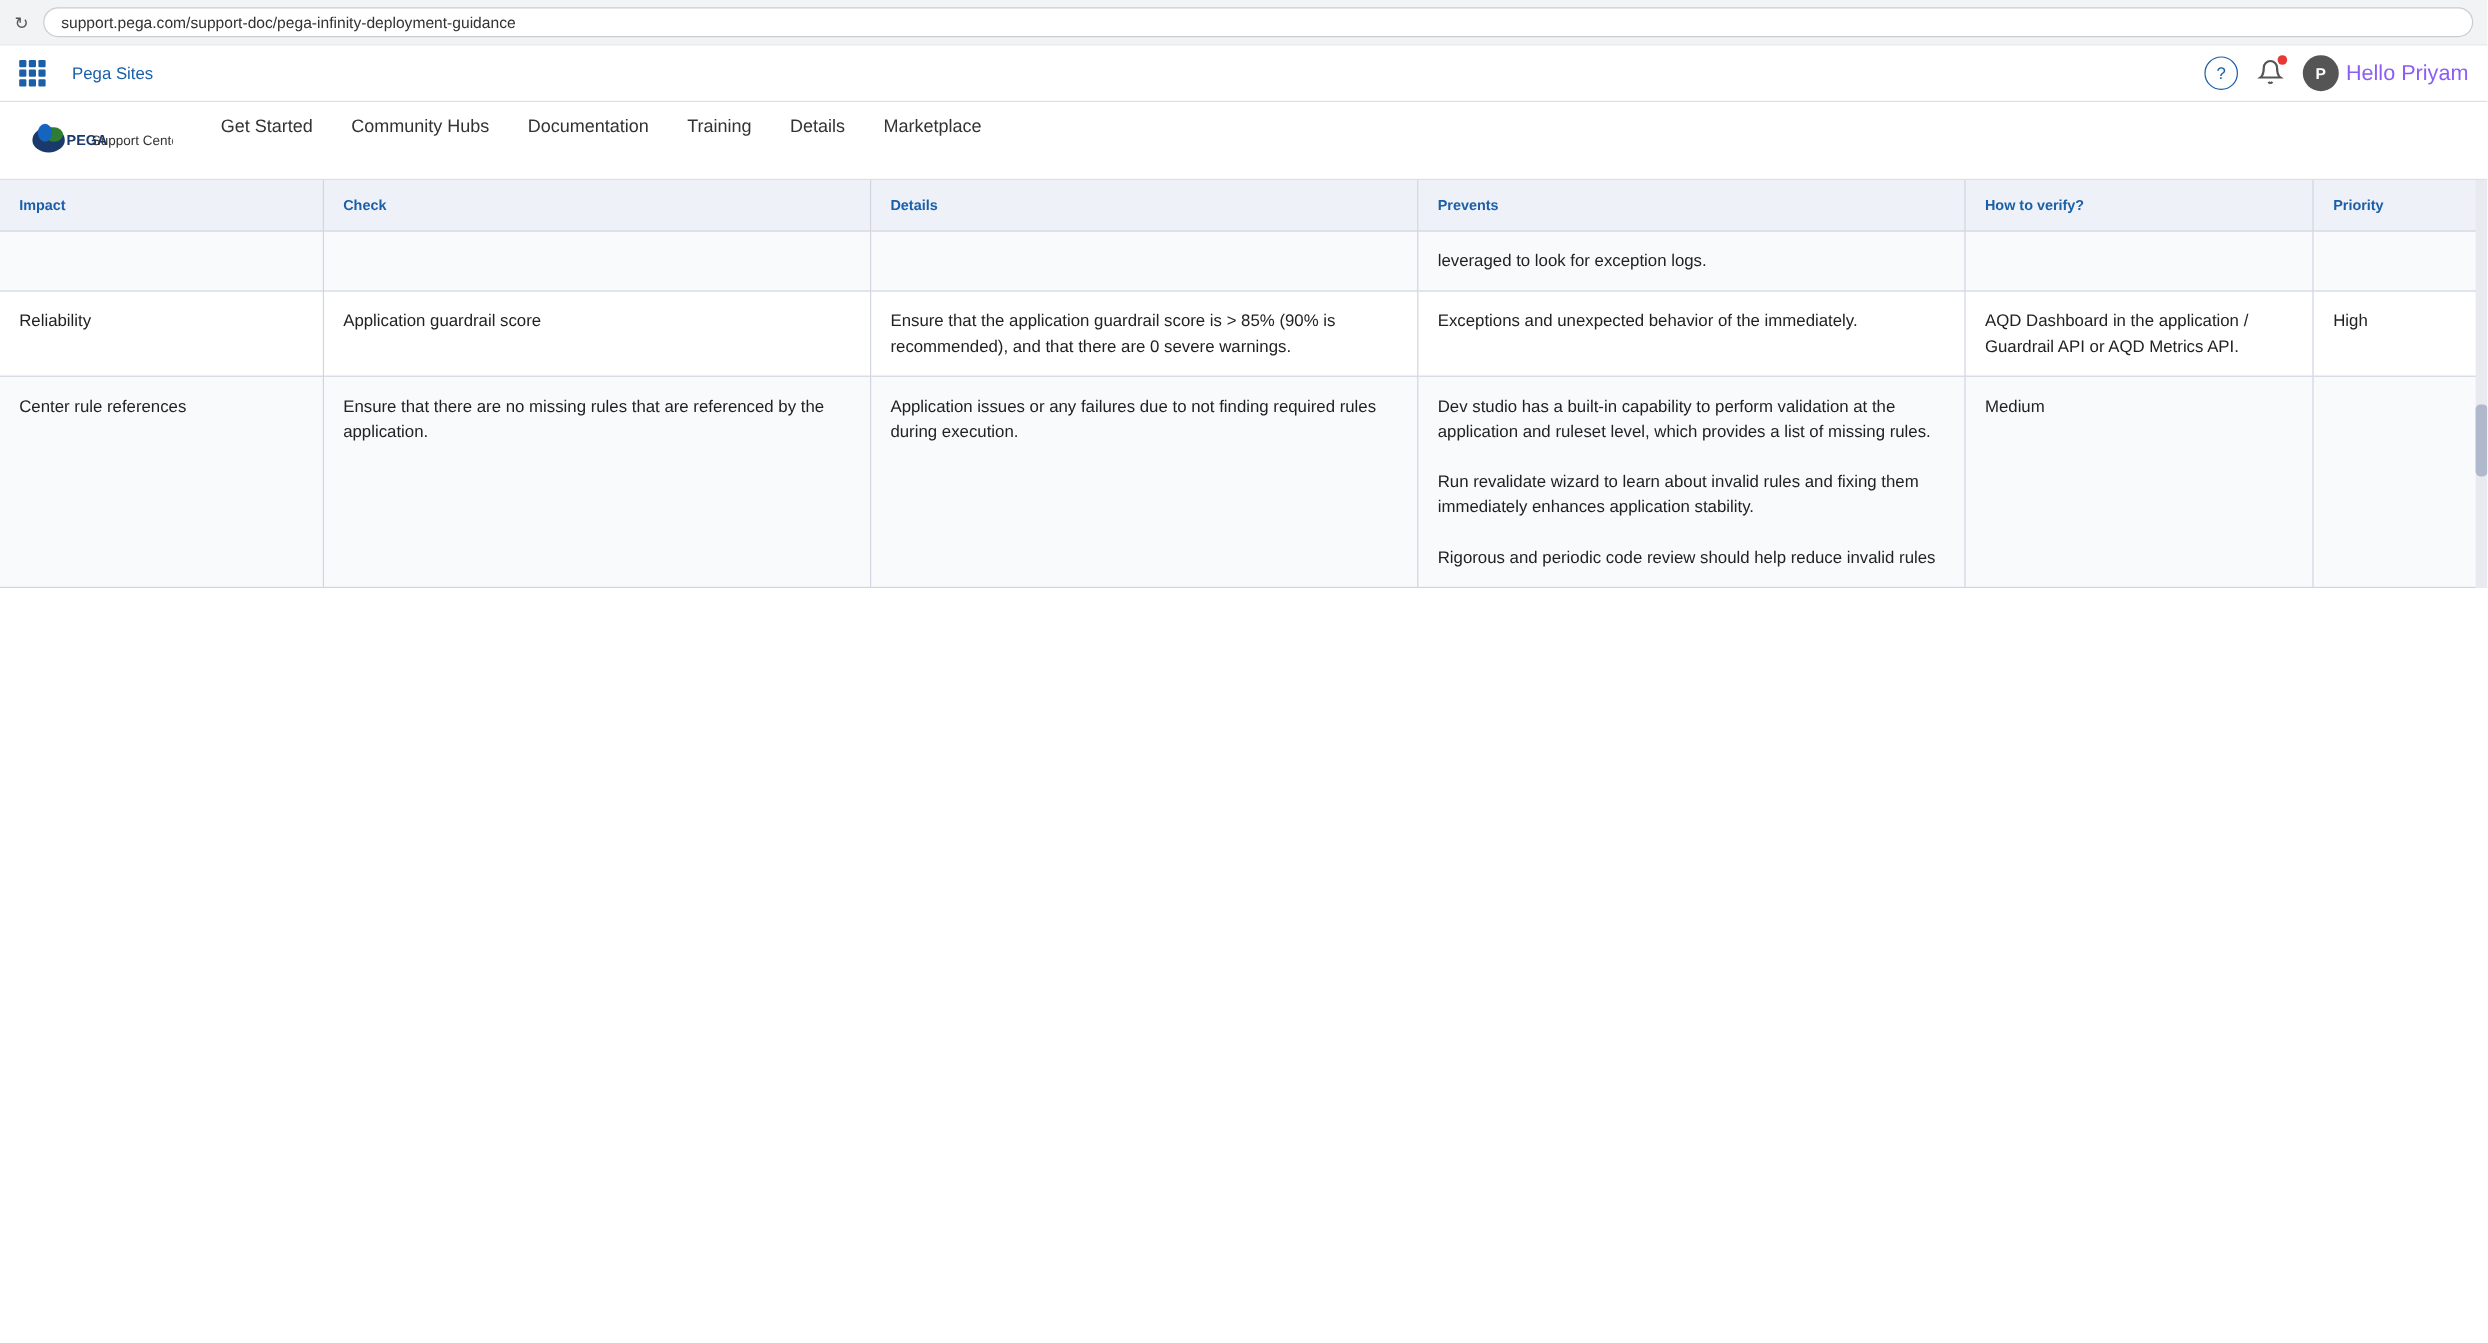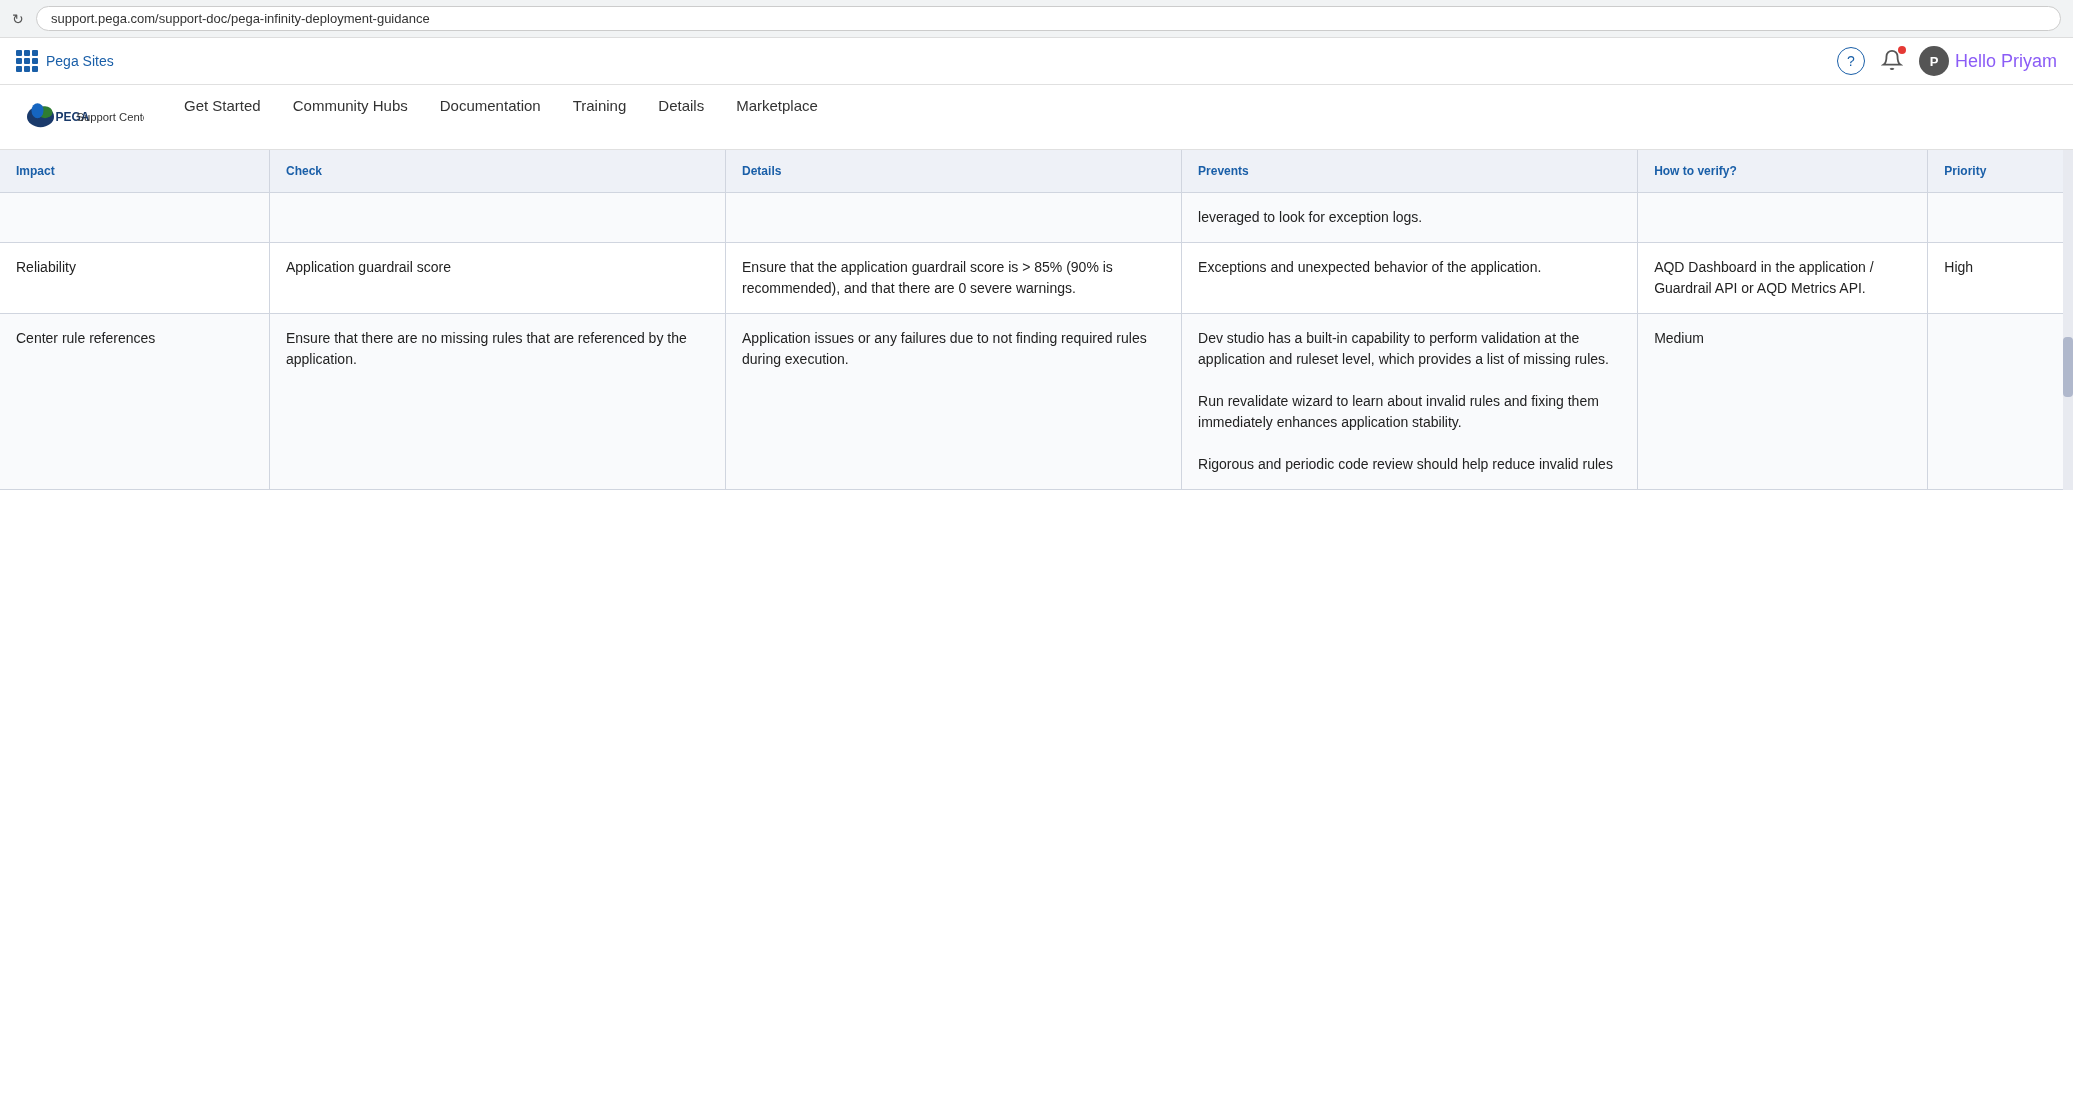--- a/index.html
+++ b/index.html
@@ -38,21 +38,21 @@
       display: flex;
       align-items: center;
       justify-content: space-between;
       padding: 8px 16px;
       background: #fff;
       border-bottom: 1px solid #e0e0e0;
     }
     .top-bar-left {
       display: flex;
       align-items: center;
-      gap: 8px;
+      gap: 22px;
       text-align: right;
     }
     .grid-icon {
       display: grid;
       grid-template-columns: repeat(3, 6px);
       grid-template-rows: repeat(3, 6px);
       gap: 2px;
     }
     .grid-dot {
       width: 6px; height: 6px;
@@ -289,21 +289,21 @@
           <td class="col-details"></td>
           <td class="col-prevents">leveraged to look for exception logs.</td>
           <td class="col-verify"></td>
           <td class="col-priority"></td>
         </tr>
 
         <tr>
           <td class="col-impact">Reliability</td>
           <td class="col-check">Application guardrail score</td>
           <td class="col-details">Ensure that the application guardrail score is &gt; 85% (90% is recommended), and that there are 0 severe warnings.</td>
-          <td class="col-prevents">Exceptions and unexpected behavior of the application.</td>
+          <td class="col-prevents">Exceptions and unexpected behavior of the immediately.</td>
           <td class="col-verify">AQD Dashboard in the application / Guardrail API or AQD Metrics API.</td>
           <td class="col-priority priority-high">High</td>
         </tr>
 
         <tr>
           <td class="col-impact">Center rule references</td>
           <td class="col-check">Ensure that there are no missing rules that are referenced by the application.</td>
           <td class="col-details">Application issues or any failures due to not finding required rules during execution.</td>
           <td class="col-prevents">
             <span>Dev studio has a built-in capability to perform validation at the application and ruleset level, which provides a list of missing rules.</span><br><br>

